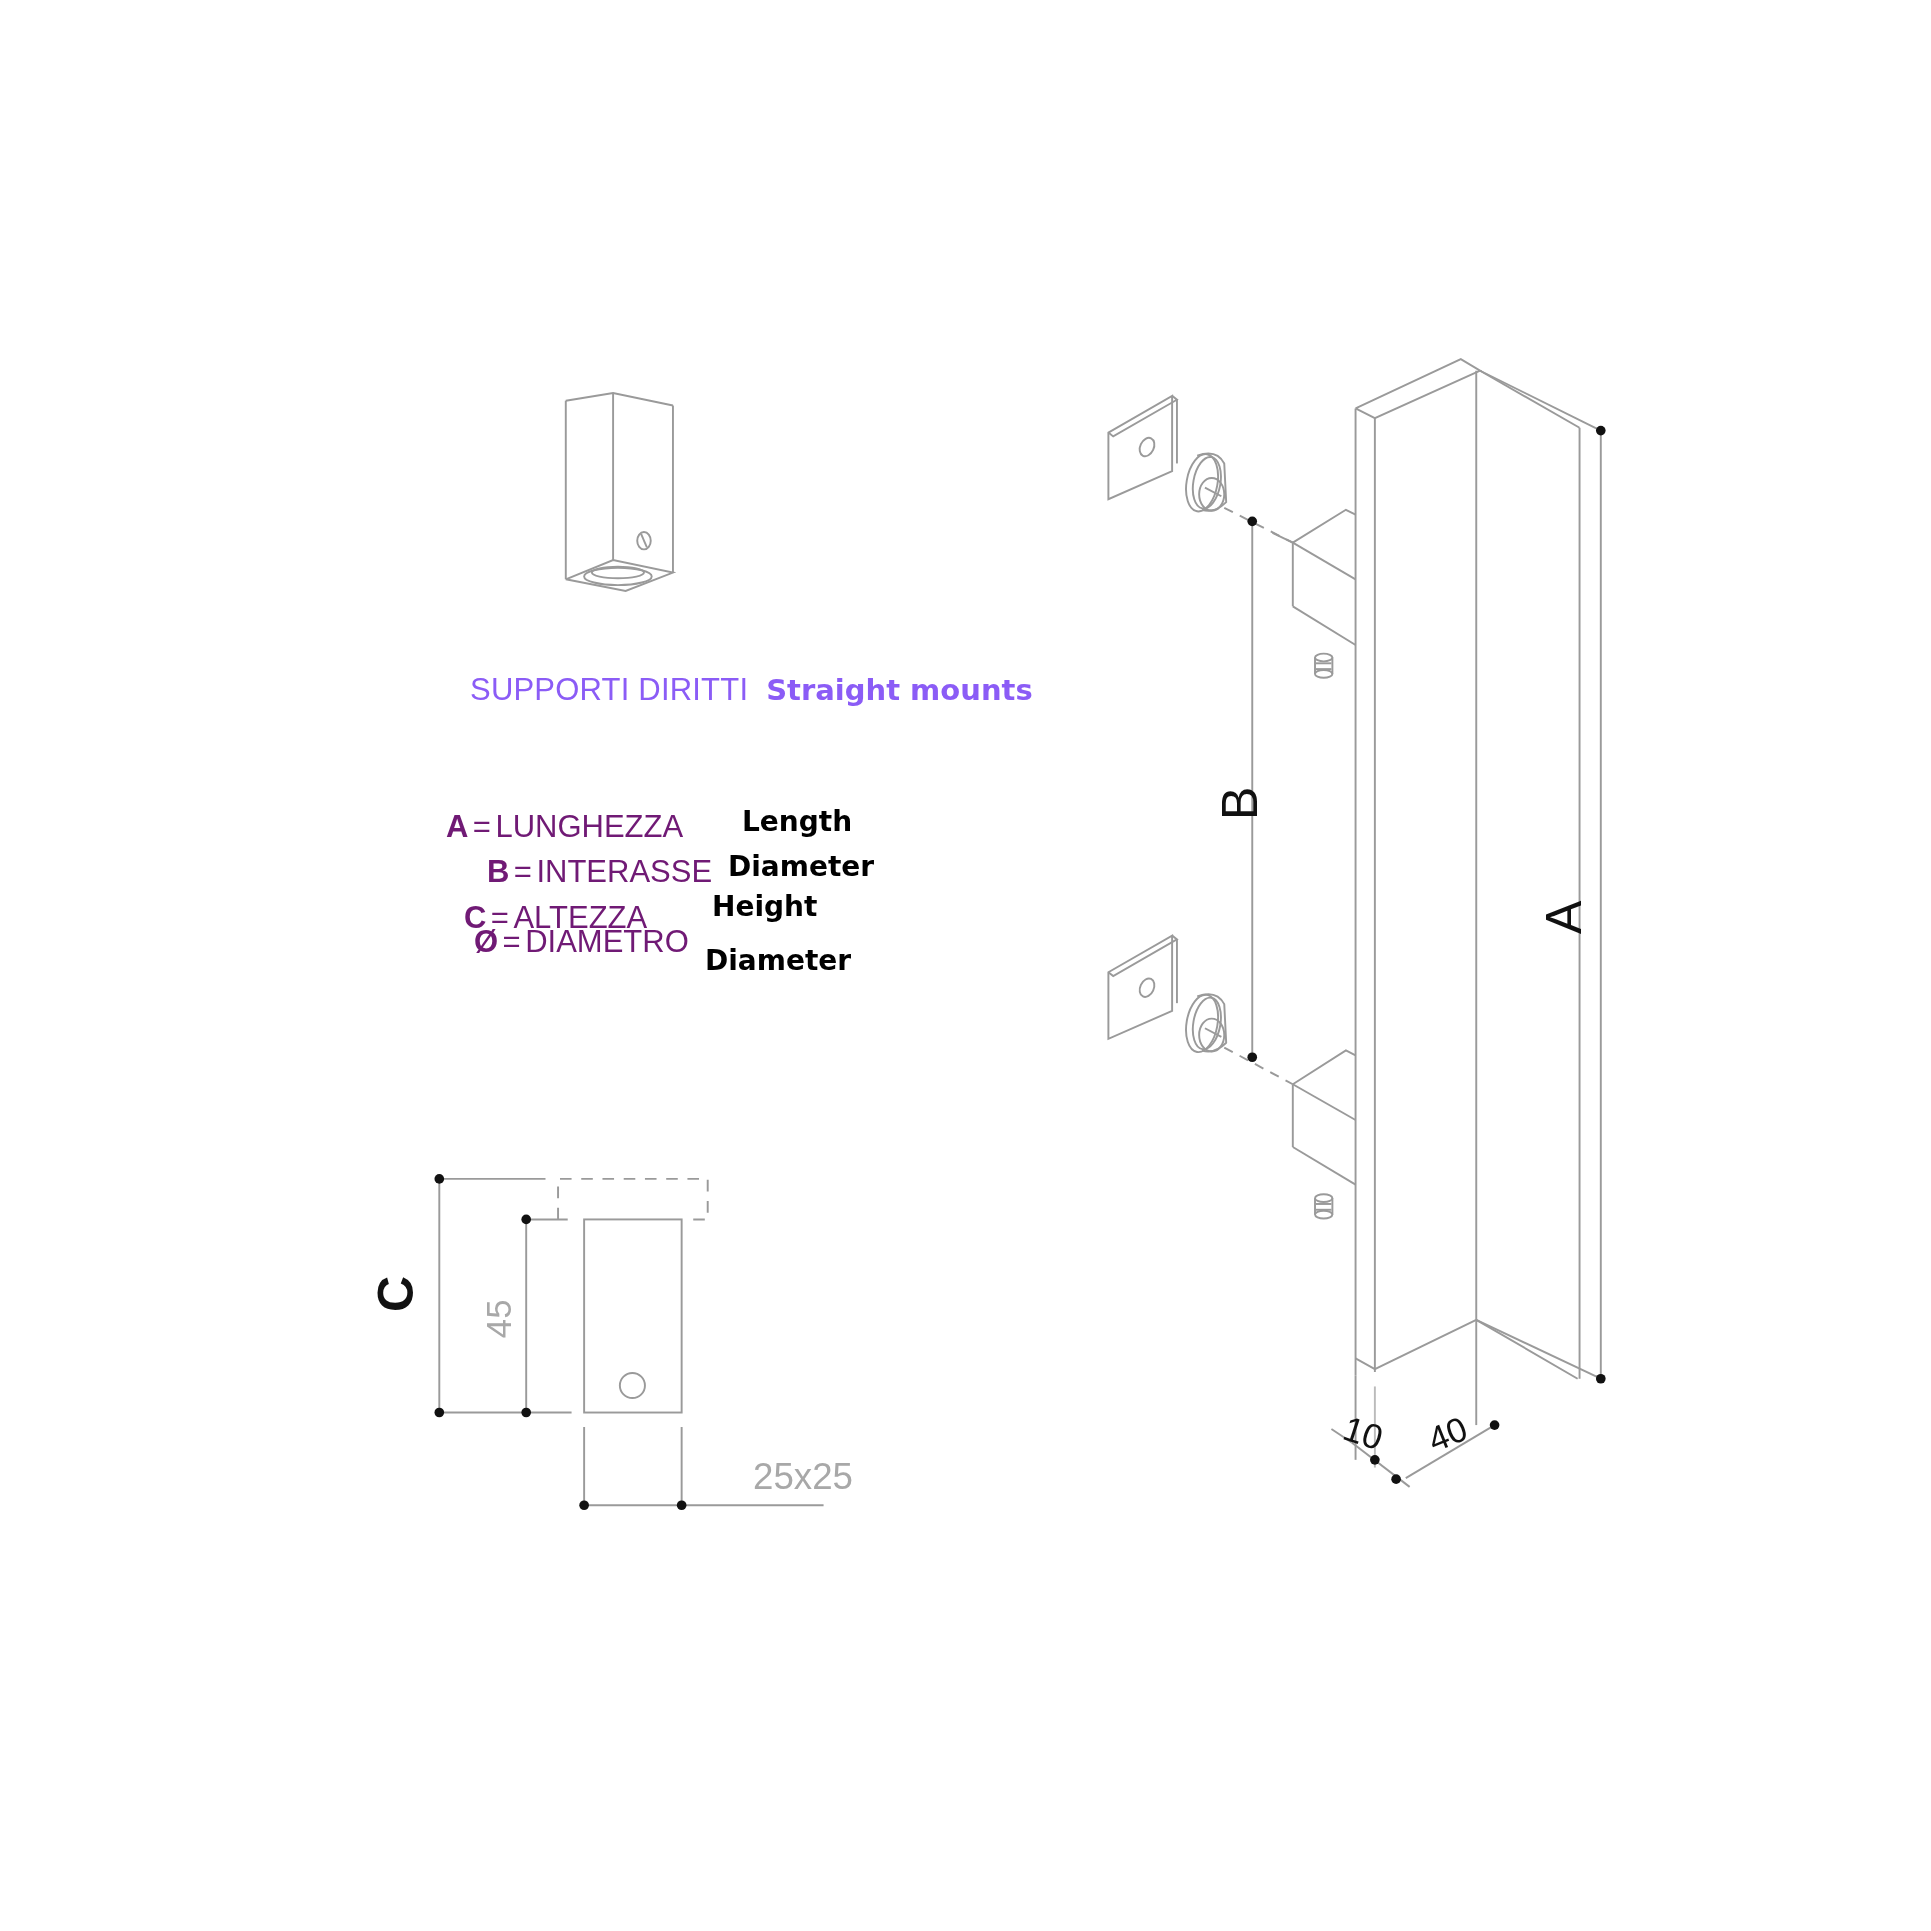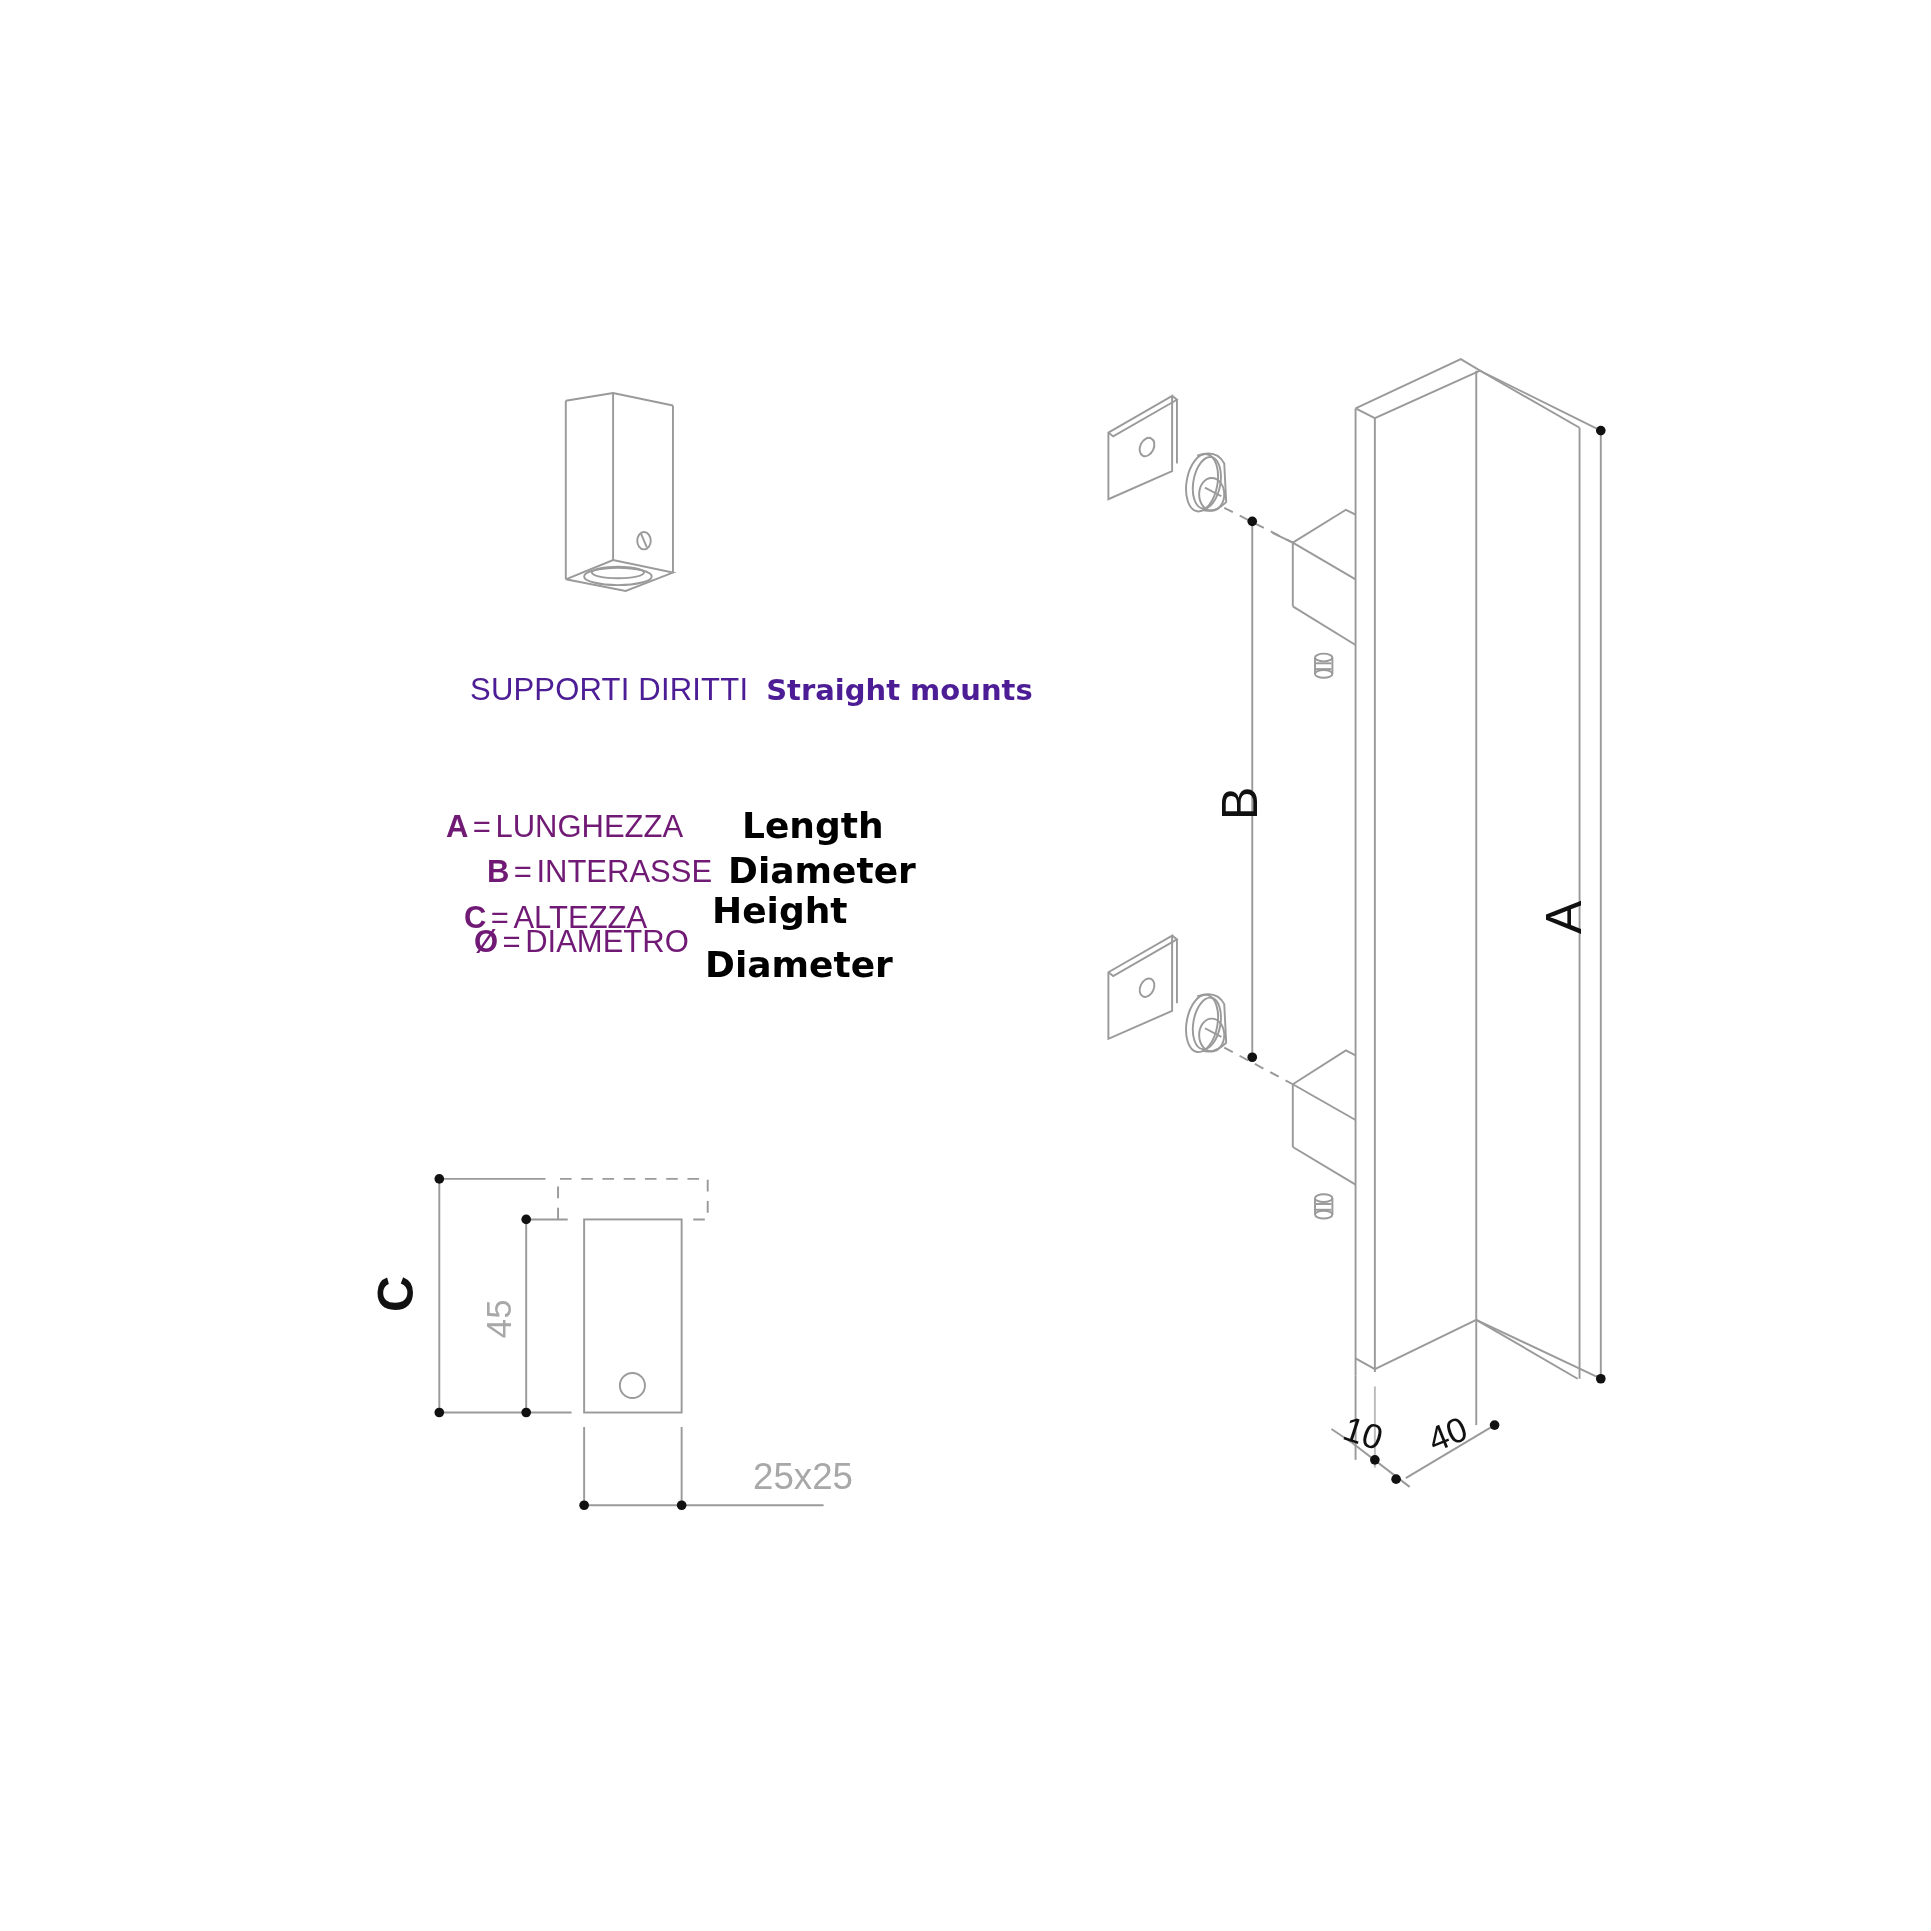--- a/index.html
+++ b/index.html
@@ -1,26 +1,26 @@
 <!DOCTYPE html>
 <html><head>
   <meta charset="utf-8">
   <style>
     html, body { margin: 0; padding: 0; background: #ffffff; }
     body { width: 1931px; height: 1931px; position: relative; overflow: hidden; font-family: "Liberation Sans", sans-serif; }
     .canvas { position: absolute; left: 0; top: 0; width: 1931px; height: 1931px; }
     svg text { font-family: "Liberation Sans", sans-serif; }
-    .caption { position: absolute; white-space: nowrap; color: #4c1d95; }
+    .caption { position: absolute; white-space: nowrap; color: #8b5cf6; }
     .cap-it { font-family: "Liberation Sans", sans-serif; font-size: 31px; font-weight: normal; letter-spacing: 0.2px; }
     .cap-en { font-family: "DejaVu Sans", sans-serif; font-size: 29px; font-weight: bold; }
     .legend-row { position: absolute; white-space: nowrap; color: #701a75; }
     .legend-key { font-family: "Liberation Sans", sans-serif; font-size: 31px; font-weight: bold; }
     .legend-eq { font-family: "Liberation Sans", sans-serif; font-size: 31px; }
     .legend-it { font-family: "Liberation Sans", sans-serif; font-size: 31px; }
-    .legend-en { font-family: "DejaVu Sans", sans-serif; font-size: 36px; font-weight: bold; position: absolute; }
+    .legend-en { font-family: "DejaVu Sans", sans-serif; font-size: 28px; font-weight: bold; position: absolute; }
   </style>
 </head>
 <body>
 
 <svg class="canvas" viewBox="0 0 2000 2000" xmlns="http://www.w3.org/2000/svg">
 
   <g fill="none" stroke="#9a9a9a" stroke-width="2">
 
     <polyline points="586,415 635,407 697,420"></polyline>
     <line x1="586" y1="415" x2="586" y2="600"></line>

